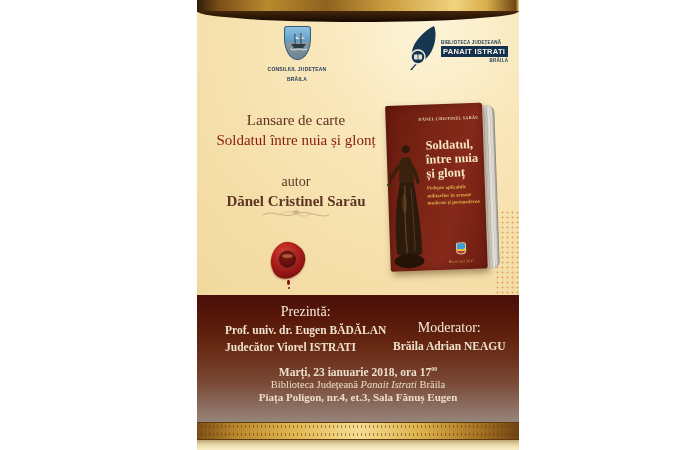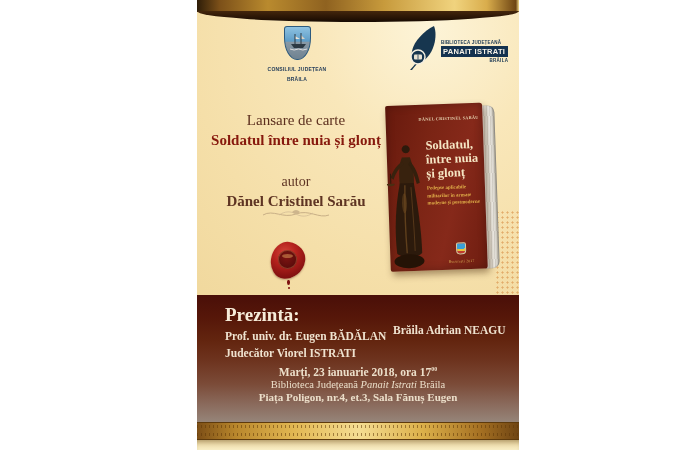--- a/index.html
+++ b/index.html
@@ -28,21 +28,21 @@
   .feather{width:36px;height:46px;}
   .lib-text{margin-top:15px;margin-left:1px;font-family:"Liberation Sans",sans-serif;color:#14324f;}
   .lib-text .t1{font-size:4.5px;font-weight:bold;letter-spacing:.2px;}
   .lib-text .t2{font-size:7.5px;font-weight:bold;color:#f6f2e8;background:#14324f;
     padding:1px 3px 1px 2px;margin-top:1px;letter-spacing:.3px;}
   .lib-text .t3{font-size:4.5px;font-weight:bold;text-align:right;margin-top:1px;letter-spacing:.3px;}
 
   
   .event{position:absolute;left:0;top:112px;width:198px;text-align:center;}
   .kicker{font-size:15px;color:#5c2f1e;}
-  .book-title{font-size:15px;font-weight:bold;color:#87190d;margin-top:3px;}
+  .book-title{font-size:15px;font-weight:normal;color:#87190d;margin-top:3px;}
   .author-label{font-size:14px;color:#5e3423;margin-top:25px;}
   .author-name{font-size:15px;font-weight:bold;color:#5e3423;margin-top:3px;}
   .flourish{position:absolute;left:62px;top:206px;width:74px;height:16px;}
 
   
   .seal{position:absolute;left:73px;top:241px;width:38px;height:46px;}
   .seal .blob{position:absolute;left:1px;top:1px;width:34px;height:37px;
     background:radial-gradient(circle at 38% 32%,#d4463a 0%,#b5221d 35%,#891312 68%,#5f0b0b 100%);
     border-radius:46% 54% 58% 42% / 52% 44% 56% 48%;transform:rotate(8deg);
     box-shadow:0 1px 2px rgba(80,20,10,.4);}
@@ -79,21 +79,21 @@
   .pub{position:absolute;left:52px;top:137px;width:38px;text-align:center;}
   .pub-logo{display:inline-block;width:10px;height:12px;border-radius:2px 2px 4px 4px;
     border:1px solid #d8cfa8;
     background:linear-gradient(180deg,#3aa0d8 0%,#3aa0d8 52%,#e8c43c 52%,#e8c43c 74%,#c03a30 74%);}
   .pub-caption{font-size:3.8px;color:#d8ae56;margin-top:1px;letter-spacing:.2px;}
 
   
   .section{position:absolute;left:0;top:295px;width:322px;height:127px;color:#f2e7d4;
     background:linear-gradient(180deg,#4a0f08 0%,#561709 18%,#63250f 36%,#6e341f 52%,#7b4b38 70%,#8a6a5c 86%,#968579 100%);}
   .presents{position:absolute;left:28px;top:9px;}
-  .present-label{font-size:19px;font-weight:bold;color:#f6ecd9;}
+  .present-label{font-size:14px;font-weight:normal;color:#f6ecd9;text-align:center;}
   .present-line{font-size:11.5px;font-weight:bold;margin-top:3px;line-height:1.22;color:#efe2cf;}
   .moderator{position:absolute;left:196px;top:25px;}
   .details{position:absolute;left:0;top:71px;width:100%;text-align:center;color:#ecdfca;}
   .d1{font-size:11.5px;font-weight:bold;}
   .d1 sup{font-size:6px;}
   .d2{font-size:10.5px;margin-top:1px;}
   .d3{font-size:11px;font-weight:bold;margin-top:1px;}
 
   
   .gold-band{position:absolute;left:0;top:422px;width:322px;height:18px;
@@ -202,20 +202,21 @@
     </div>
   </div>
 
   <div class="section">
     <div class="presents">
       <div class="present-label">Prezintă:</div>
       <div class="present-line">Prof. univ. dr. Eugen BĂDĂLAN</div>
       <div class="present-line">Judecător Viorel ISTRATI</div>
     </div>
     <div class="moderator">
+      <div class="present-label">Moderator:</div>
       <div class="present-line">Brăila Adrian NEAGU</div>
     </div>
     <div class="details">
       <div class="d1"><span>Marți, 23 ianuarie 2018, ora 17</span><sup>00</sup></div>
       <div class="d2"><span>Biblioteca Județeană </span><i>Panait Istrati</i><span> Brăila</span></div>
       <div class="d3">Piața Poligon, nr.4, et.3, Sala Fănuș Eugen</div>
     </div>
   </div>
 
   <div class="gold-band"></div>

